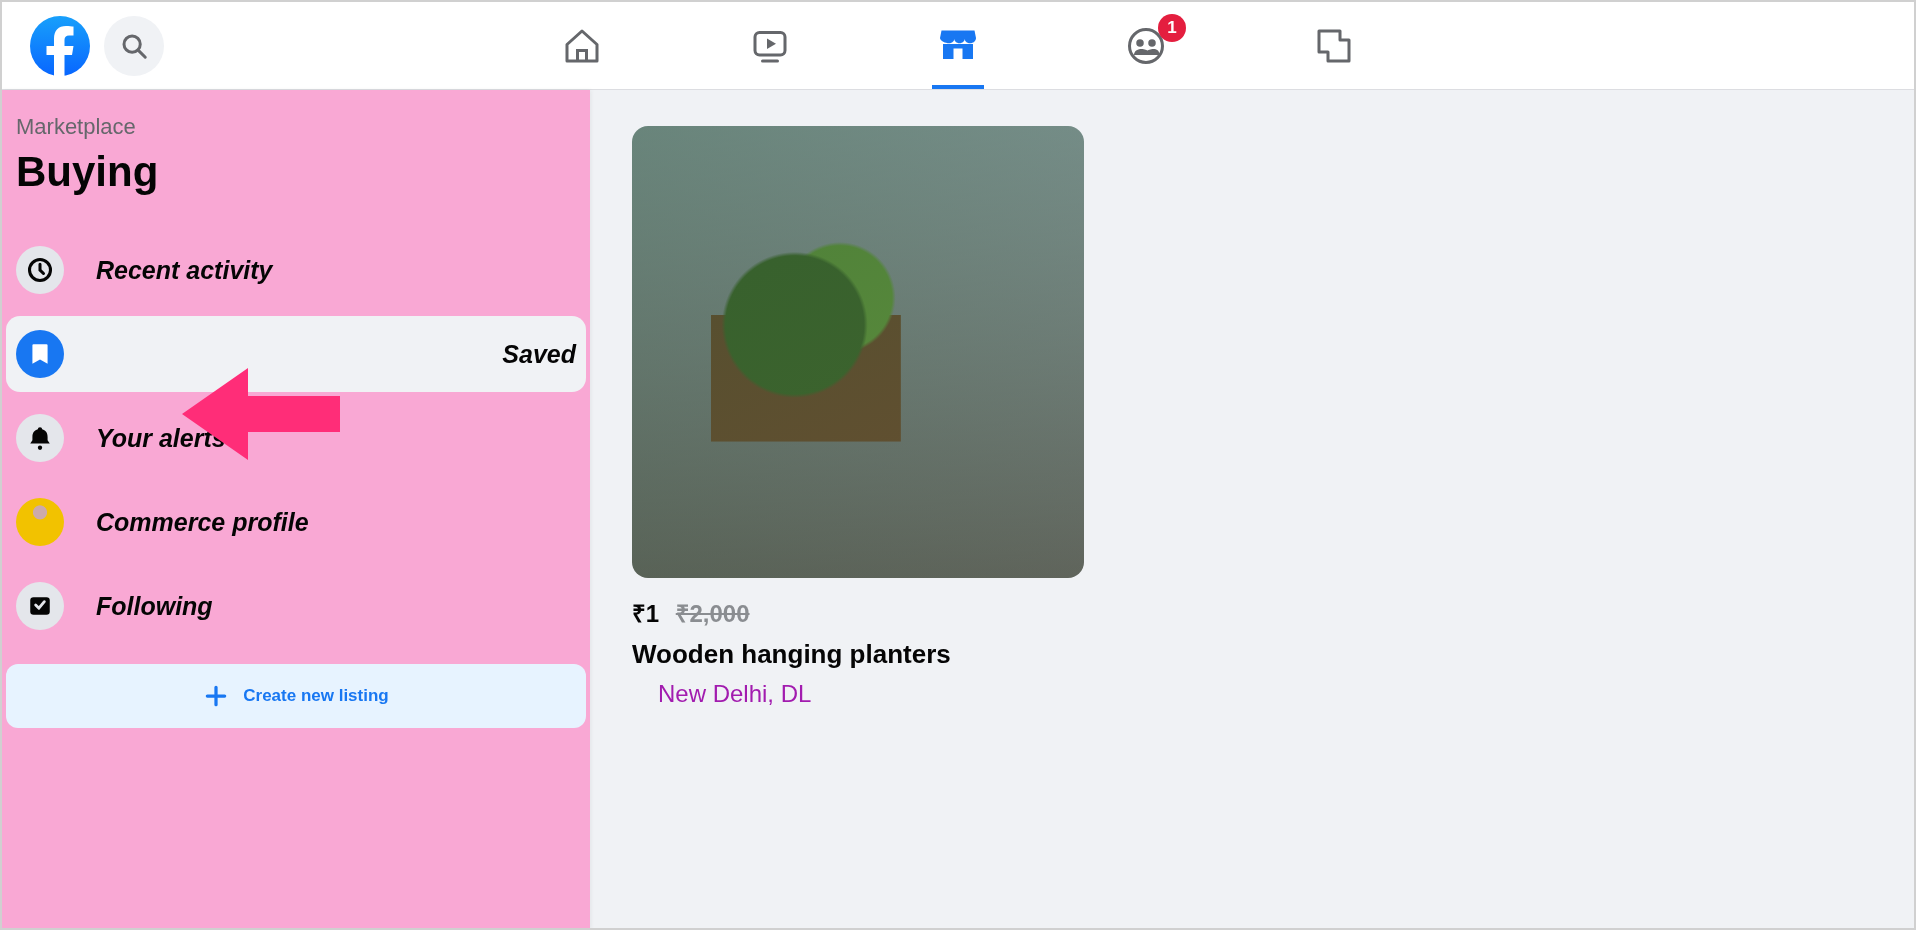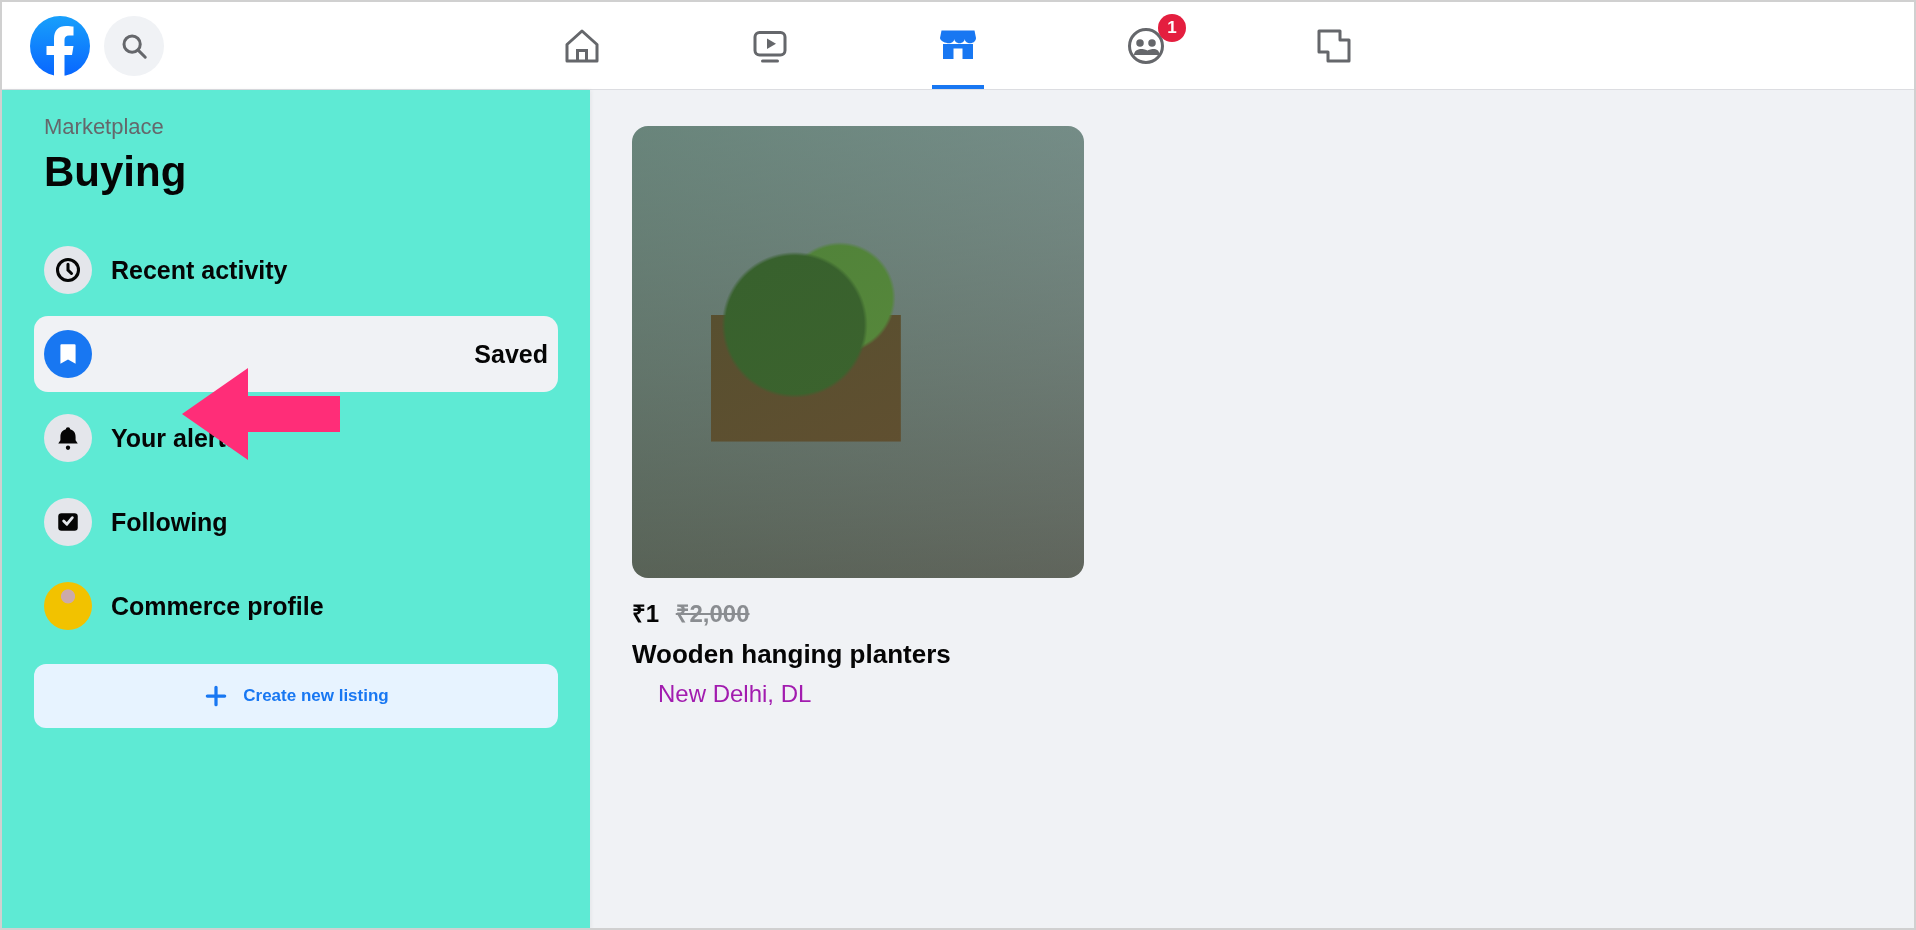--- a/index.html
+++ b/index.html
@@ -57,43 +57,44 @@
     font-size: 17px;
     font-weight: 700;
     display: flex; align-items: center; justify-content: center;
   }
   .content {
     display: flex;
     height: calc(930px - 90px);
   }
   .sidebar {
     width: 588px;
-    padding: 24px 32px;
-    background: #5eead4;
+    padding: 24px 4px;
+    background: #f9a8d4;
     box-shadow: 1px 0 4px rgba(0,0,0,0.06);
     position: relative;
   }
   .crumb {
     font-size: 22px;
     color: #65676b;
     padding-left: 10px;
   }
   .page-title {
     font-size: 42px;
     font-weight: 800;
     padding-left: 10px;
     margin-top: 8px;
     margin-bottom: 36px;
   }
   .side-item {
     display: flex; align-items: center;
-    gap: 19px;
+    gap: 32px;
     padding: 14px 10px;
     border-radius: 14px;
     margin-bottom: 8px;
+    font-style: italic;
   }
   .side-item.active { background: #f0f2f5; justify-content: space-between; }
   .side-item .circle {
     width: 48px; height: 48px;
     border-radius: 50%;
     background: #e4e6eb;
     display: flex; align-items: center; justify-content: center;
   }
   .side-item.active .circle { background: #1877f2; }
   .avatar {
@@ -247,34 +248,34 @@
       <div class="circle">
         <svg width="26" height="26" viewBox="0 0 24 24">
             <path fill="#050505" d="M12 2a2 2 0 0 1 2 2c3 1 5 3 5 7v3l2 3H3l2-3v-3c0-4 2-6 5-7a2 2 0 0 1 2-2z"></path>
             <circle cx="12" cy="21" r="2" fill="#050505"></circle>
           </svg>
       </div>
       <span class="side-label">Your alerts</span>
     </div>
 
     <div class="side-item">
+      <div class="avatar"></div>
+      <span class="side-label">Commerce profile</span>
+    </div>
+
+    <div class="side-item">
       <div class="circle">
         <svg width="26" height="26" viewBox="0 0 24 24">
             <rect x="3" y="4" width="18" height="16" rx="3" fill="#050505"></rect>
             <path d="M8 11l3 3 5-6" fill="none" stroke="#e4e6eb" stroke-width="2.6" stroke-linecap="round" stroke-linejoin="round"></path>
           </svg>
       </div>
       <span class="side-label">Following</span>
     </div>
 
-    <div class="side-item">
-      <div class="avatar"></div>
-      <span class="side-label">Commerce profile</span>
-    </div>
-
     <div class="create-btn">
       <svg width="26" height="26" viewBox="0 0 24 24">
           <path d="M12 4v16M4 12h16" stroke="#1877f2" stroke-width="3" stroke-linecap="round"></path>
         </svg>
       <span>Create new listing</span>
     </div>
 
     <svg class="arrow" width="160" height="110" viewBox="0 0 160 110">
       <polygon fill="#ff2d78" points="0,56 66,10 66,38 158,38 158,74 66,74 66,102"></polygon>
     </svg>

